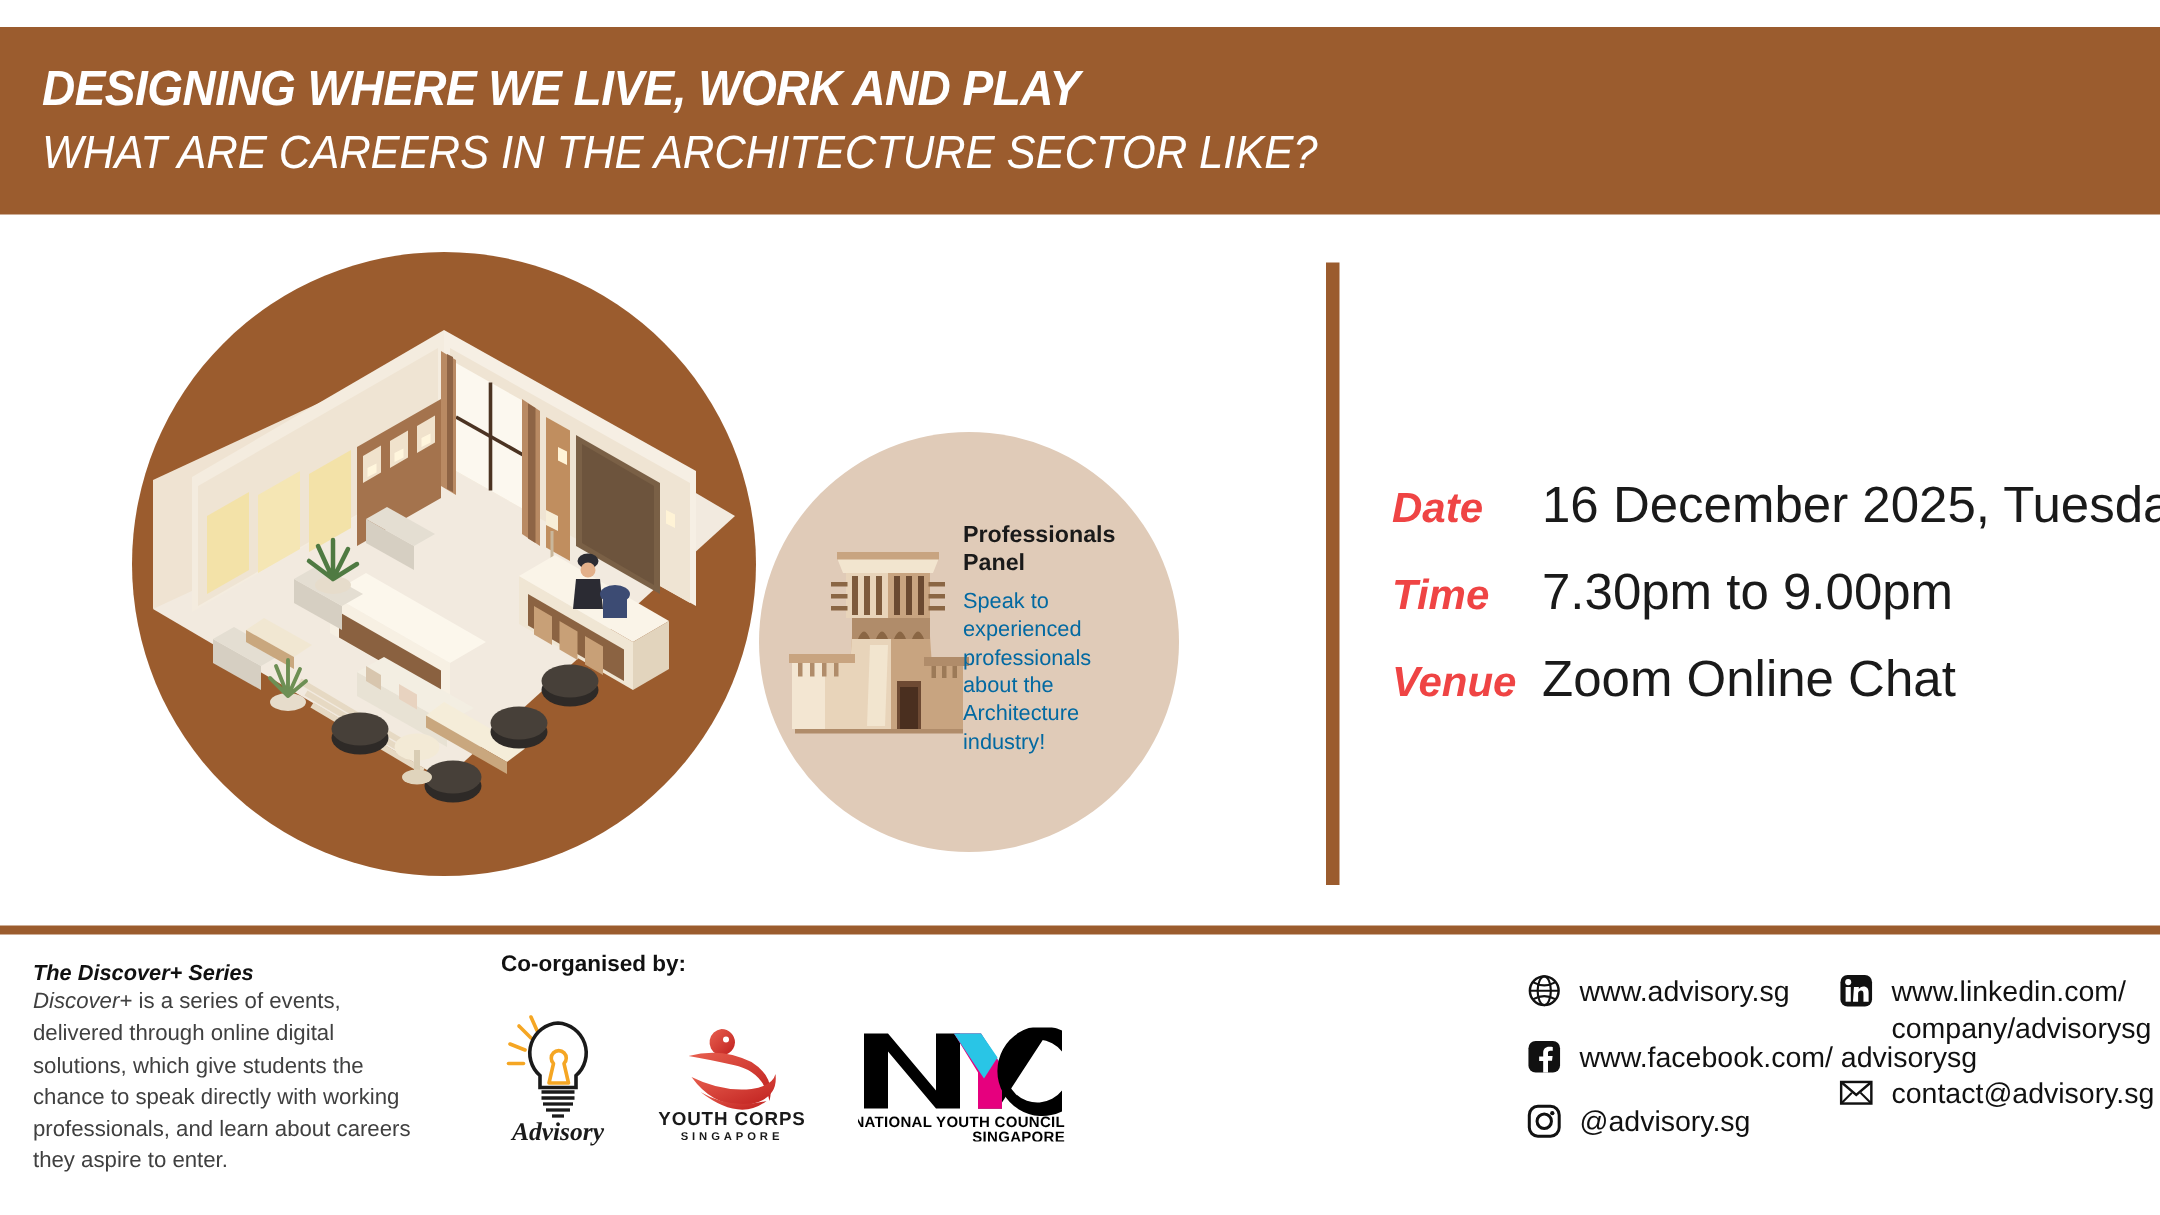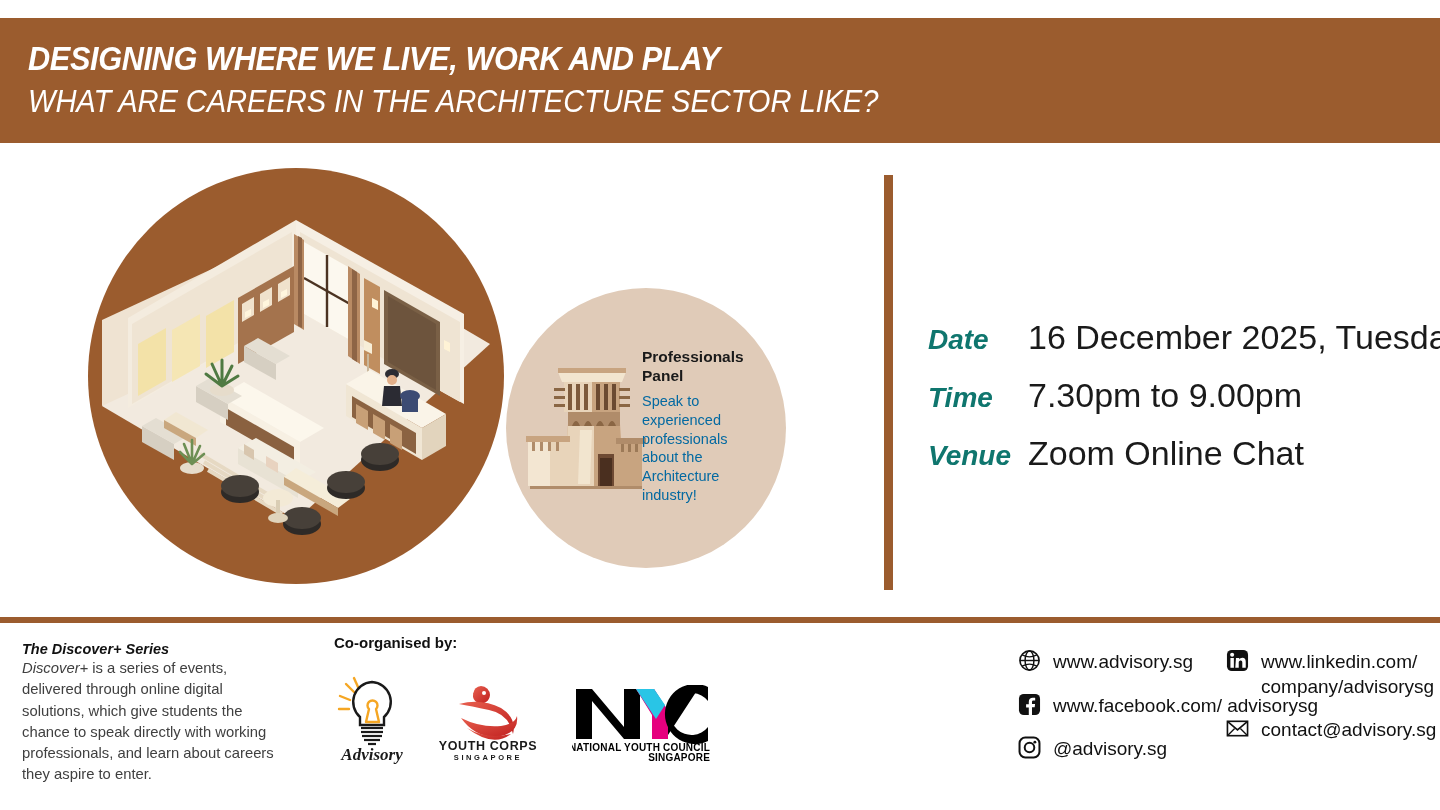--- a/index.html
+++ b/index.html
@@ -60,21 +60,21 @@
   .v-divider{
     position:absolute;left:884px;top:175px;width:9px;height:415px;
     background:#9b5c2e;
   }
 
   
   .details{position:absolute;left:928px;top:318px;}
   .det-row{display:flex;align-items:baseline;margin-bottom:19px;}
   .det-label{
     width:100px;flex:0 0 100px;
-    font-size:28px;font-weight:bold;font-style:italic;color:#0f766e;
+    font-size:28px;font-weight:bold;font-style:italic;color:#ef4444;
   }
   .det-value{
     font-size:34px;font-weight:normal;color:#1a1a1a;white-space:nowrap;
   }
 
   
   .h-divider{
     position:absolute;left:0;top:617px;width:1440px;height:6px;
     background:#9b5c2e;
   }

